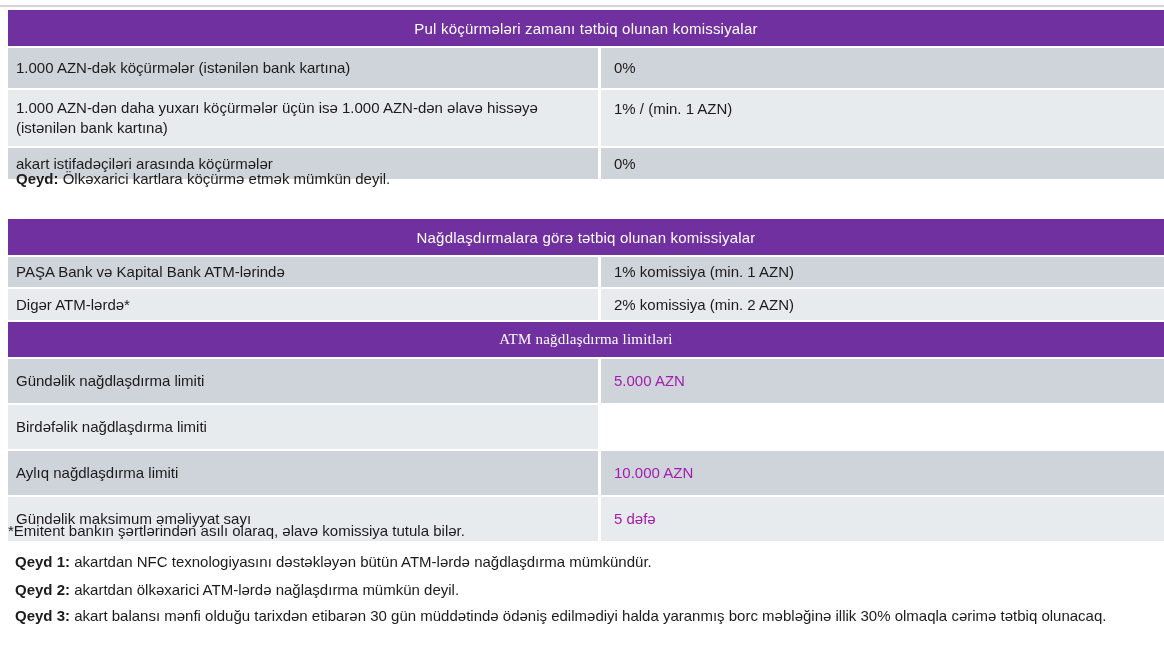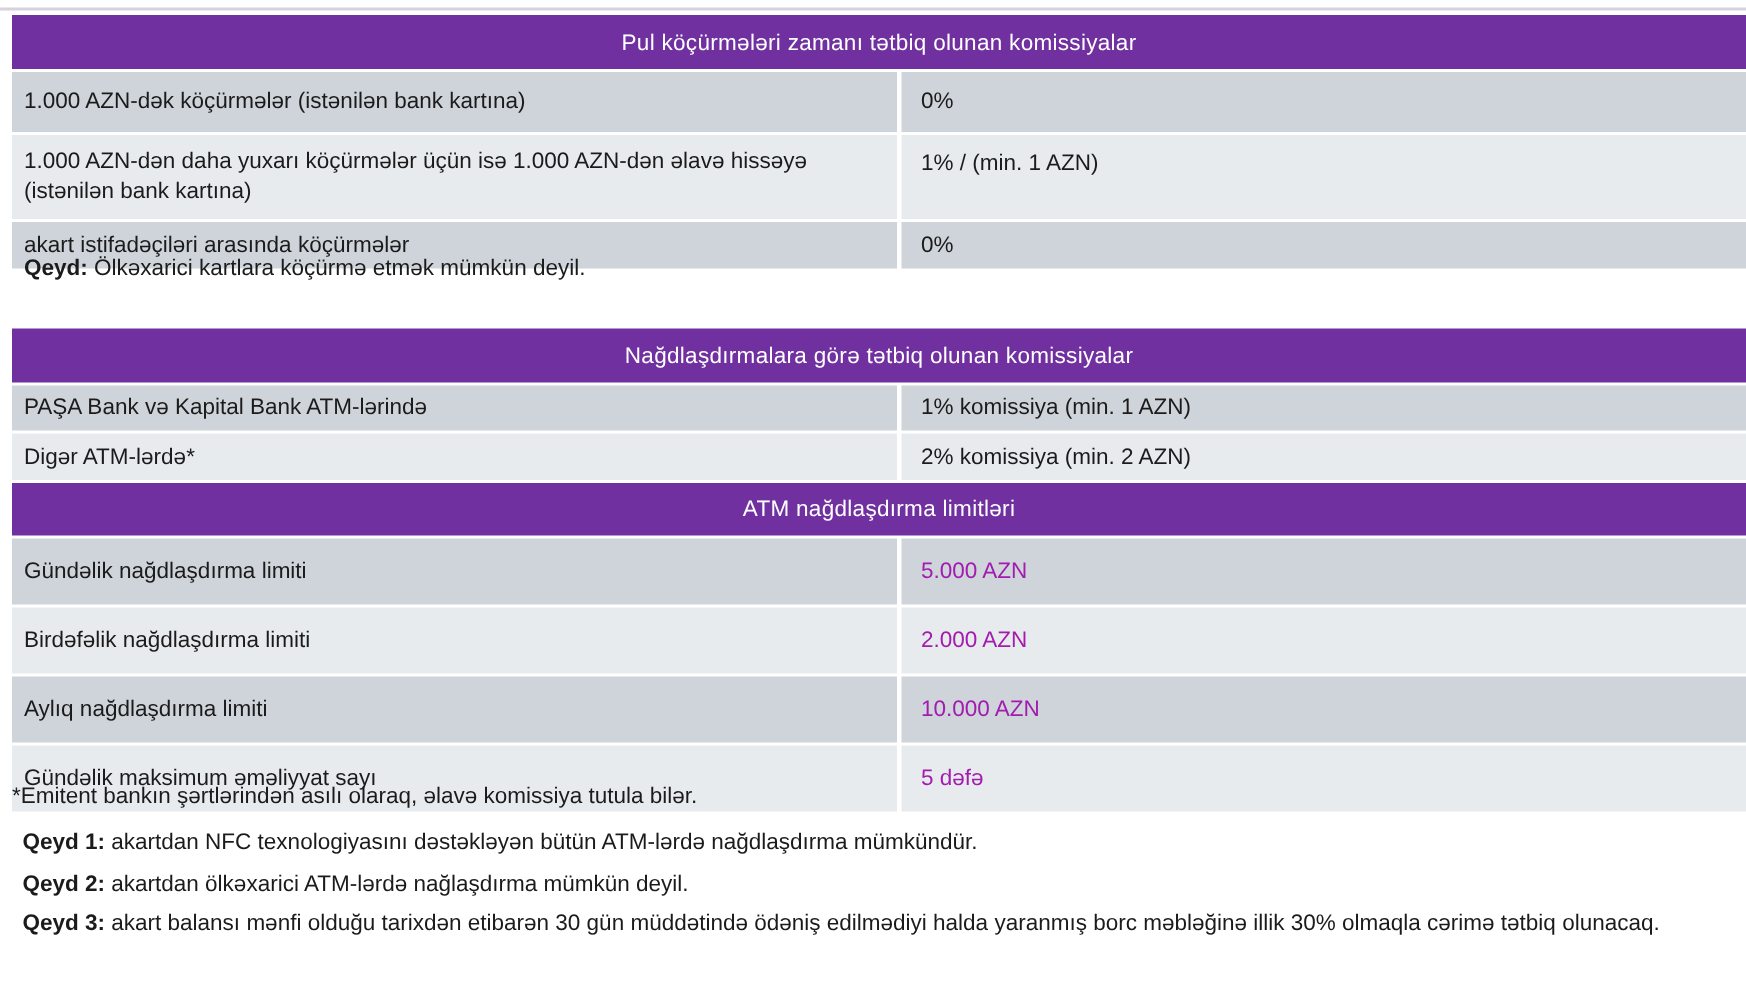--- a/index.html
+++ b/index.html
@@ -16,21 +16,21 @@
   }
   .tbl { position:absolute; left:8px; width:1156px; }
   .tbl-1 { top:10px; }
   .tbl-2 { top:219px; }
   .t-header {
     height:36px; margin-bottom:2px;
     background:#7030a0; color:#ffffff;
     display:flex; align-items:center; justify-content:center;
     font-size:15px; letter-spacing:.2px;
   }
-  .t-subheader { height:35px; }
+  .t-subheader { height:35px;font-family:Liberation Serif, serif; }
   .row { display:flex; margin-bottom:2px; }
   .c1 {
     width:590px; padding-left:8px; font-size:15px; line-height:20px;
     display:flex; align-items:center; background:#cfd4da;
   }
   .c2 {
     flex:1; margin-left:3px; padding-left:13px; font-size:15px; line-height:20px;
     display:flex; align-items:center; background:#cfd4da;
   }
   .row.light .c1, .row.light .c2 { background:#e8ebee; }
@@ -92,21 +92,20 @@
   </div>
   <div class="t-header t-subheader">
     <span>ATM nağdlaşdırma limitləri</span>
   </div>
   <div class="row h32 red">
     <div class="c1">Gündəlik nağdlaşdırma limiti</div>
     <div class="c2">5.000 AZN</div>
   </div>
   <div class="row h32 light red">
     <div class="c1">Birdəfəlik nağdlaşdırma limiti</div>
-    <div class="c2">2.000 AZN</div>
   </div>
   <div class="row h32 red">
     <div class="c1">Aylıq nağdlaşdırma limiti</div>
     <div class="c2">10.000 AZN</div>
   </div>
   <div class="row h32 light red">
     <div class="c1">Gündəlik maksimum əməliyyat sayı</div>
     <div class="c2">5 dəfə</div>
   </div>
 </div>

